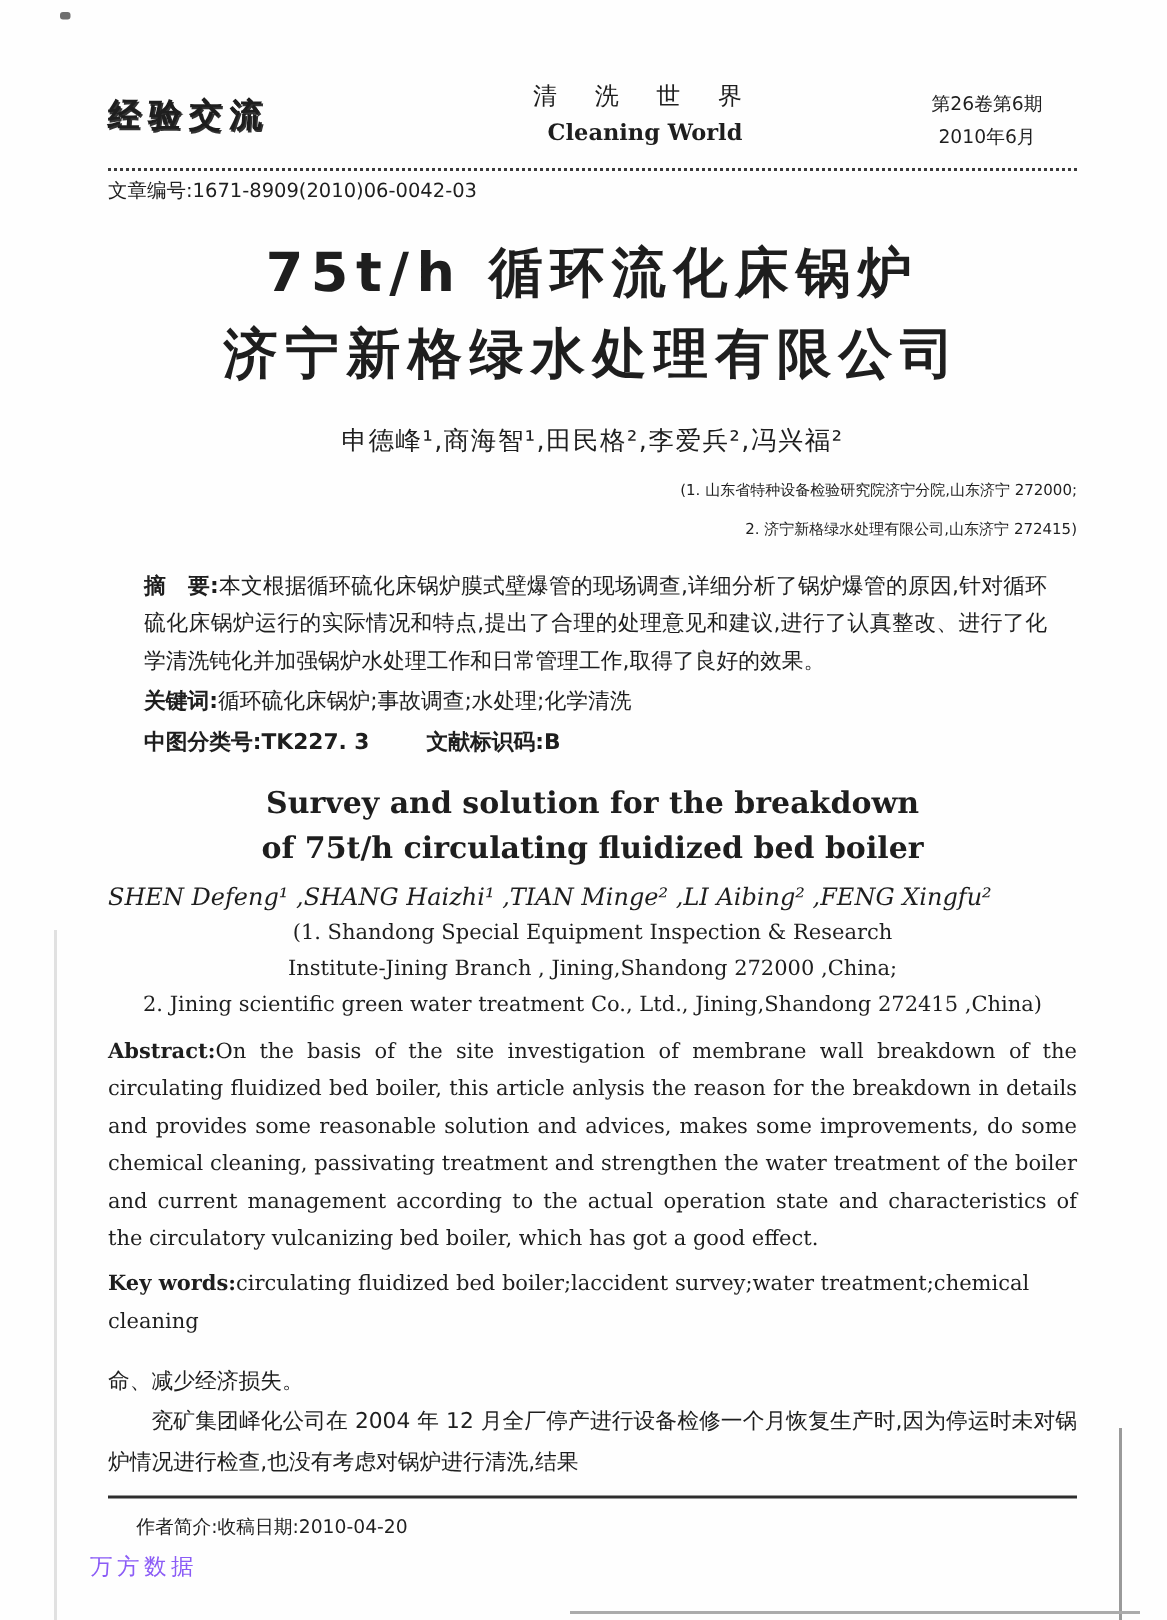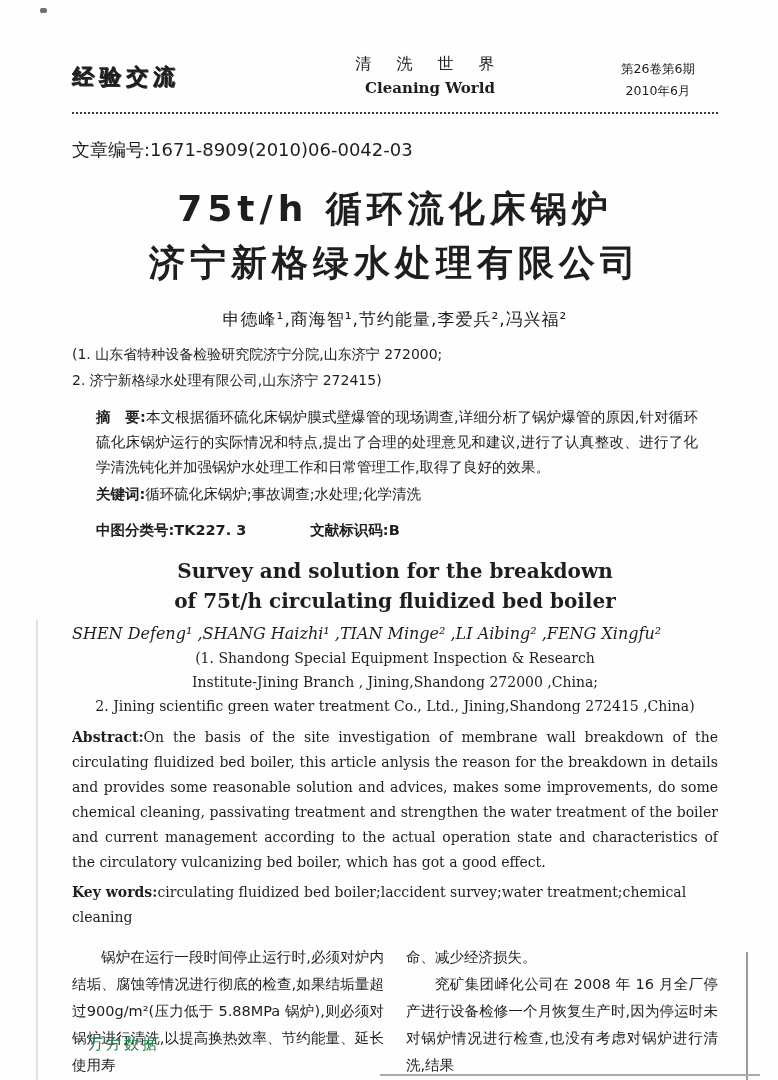--- a/index.html
+++ b/index.html
@@ -17,54 +17,54 @@
   .logo-text { font-size:22px; font-weight:bold; letter-spacing:5px;
     font-family:"DejaVu Serif","Liberation Serif",serif;
     text-shadow:1px 1px 0 #333; transform:skewX(-4deg); display:inline-block; }
   .journal-center { flex:1; text-align:center; }
   .journal-cn { font-size:16px; letter-spacing:10px; }
   .journal-en { font-size:15px; font-weight:bold; margin-top:4px;
     font-family:"DejaVu Serif","Liberation Serif",serif; }
   .issue-box { width:120px; text-align:center; font-size:12.5px; line-height:22px; padding-top:4px; }
   .header-rule { border-bottom:2px dotted #3c3c3c; margin-top:10px; }
 
-  .article-number { font-size:18px; margin-top:24px; }
+  .article-number { font-size:13px; margin-top:4px; }
 
   
   .title-cn { text-align:center; margin-top:20px; font-weight:bold;
     font-size:36px; line-height:54px; letter-spacing:5px; }
   .authors-cn { text-align:center; margin-top:18px; font-size:17px; letter-spacing:1px; }
-  .affil-cn { text-align:left; margin-top:10px; font-size:14px; line-height:26px; }
+  .affil-cn { text-align:right; margin-top:10px; font-size:10px; line-height:26px; }
 
   
   .abstract-cn { margin:12px 20px 0 24px; font-size:14.5px; line-height:25px; text-align:justify; }
   .inline-label { font-weight:bold; }
-  .keywords-cn { margin:2px 20px 14px 24px; font-size:14.5px; line-height:25px; }
-  .clc-line { margin:4px 20px 0 24px; font-size:14.5px; font-weight:bold; display:flex; gap:64px; }
+  .keywords-cn { margin:2px 20px 4px 24px; font-size:14.5px; line-height:25px; }
+  .clc-line { margin:4px 20px 0 24px; font-size:14.5px; font-weight:bold; display:flex; gap:38px; }
 
   
   .en { font-family:"DejaVu Serif","Liberation Serif",serif; }
   .title-en { text-align:center; margin-top:16px; font-size:20px; font-weight:bold; line-height:30px; }
   .authors-en { text-align:left; margin-top:8px; font-size:16px; font-style:italic; }
   .affil-en { text-align:center; margin-top:3px; font-size:14px; line-height:24px; }
   .abstract-en { margin-top:7px; font-size:14px; line-height:25px; text-align:justify; }
   .keywords-en { margin-top:5px; font-size:14px; line-height:25px; }
 
   
   .body-cols { display:flex; gap:22px; margin-top:14px; }
   .col { flex:1; font-size:14.5px; line-height:27px; text-align:justify; }
   .indent { text-indent:2em; }
 
   
   .footnote-rule { border-top:2px solid #2e2e2e; margin-top:8px; }
   .footnotes { margin-top:7px; font-size:12.5px; line-height:23px; }
   .fn { text-indent:1.5em; text-align:justify; }
 
-  .watermark { position:absolute; left:88px; bottom:26px; font-size:15px;
-    color:#15803d; letter-spacing:3px; }
+  .watermark { position:absolute; left:60px; bottom:26px; font-size:15px;
+    color:#8b5cf6; letter-spacing:3px; }
 
   
   .artifact { position:absolute; background:#c9c9c9; }
   .artifact-left { left:36px; top:620px; width:2px; height:460px; opacity:.55; }
   .artifact-right { left:746px; top:952px; width:2px; height:128px; background:#9a9a9a; }
   .artifact-bottom { left:380px; top:1074px; width:380px; height:2px; background:#ababab; }
   .artifact-speck { left:40px; top:8px; width:7px; height:5px; background:#6f6f6f; border-radius:2px; }
 </style>
 </head>
 <body>
@@ -87,21 +87,21 @@
     </div>
     <div class="header-rule"></div>
 
     <div class="article-number">文章编号:1671-8909(2010)06-0042-03</div>
 
     <div class="title-cn">
       <div>75t/h 循环流化床锅炉</div>
       <div>济宁新格绿水处理有限公司</div>
     </div>
 
-    <div class="authors-cn">申德峰¹,商海智¹,节约能量,李爱兵²,冯兴福²</div>
+    <div class="authors-cn">申德峰¹,商海智¹,田民格²,李爱兵²,冯兴福²</div>
 
     <div class="affil-cn">
       <div>(1. 山东省特种设备检验研究院济宁分院,山东济宁 272000;</div>
       <div>2. 济宁新格绿水处理有限公司,山东济宁 272415)</div>
     </div>
 
     <div class="abstract-cn"><span class="inline-label">摘　要:</span><span>本文根据循环硫化床锅炉膜式壁爆管的现场调查,详细分析了锅炉爆管的原因,针对循环硫化床锅炉运行的实际情况和特点,提出了合理的处理意见和建议,进行了认真整改、进行了化学清洗钝化并加强锅炉水处理工作和日常管理工作,取得了良好的效果。</span></div>
 
     <div class="keywords-cn"><span class="inline-label">关键词:</span><span>循环硫化床锅炉;事故调查;水处理;化学清洗</span></div>
 
@@ -122,25 +122,22 @@
       <div>Institute-Jining Branch , Jining,Shandong 272000 ,China;</div>
       <div>2. Jining scientific green water treatment Co., Ltd., Jining,Shandong 272415 ,China)</div>
     </div>
 
     <div class="abstract-en en"><span class="inline-label">Abstract:</span><span>On the basis of the site investigation of membrane wall breakdown of the circulating fluidized bed boiler, this article anlysis the reason for the breakdown in details and provides some reasonable solution and advices, makes some improvements, do some chemical cleaning, passivating treatment and strengthen the water treatment of the boiler and current management according to the actual operation state and characteristics of the circulatory vulcanizing bed boiler, which has got a good effect.</span></div>
 
     <div class="keywords-en en"><span class="inline-label">Key words:</span><span>circulating fluidized bed boiler;laccident survey;water treatment;chemical cleaning</span></div>
 
     <div class="body-cols">
       <div class="col">
-        <p class="indent">锅炉在运行一段时间停止运行时,必须对炉内结垢、腐蚀等情况进行彻底的检查,如果结垢量超过900g/m²(压力低于 5.88MPa 锅炉),则必须对锅炉进行清洗,以提高换热效率、节约能量、延长使用寿</p>
-      </div>
-      <div class="col">
         <p>命、减少经济损失。</p>
-        <p class="indent">兖矿集团峄化公司在 2008 年 16 月全厂停产进行设备检修一个月恢复生产时,因为停运时未对锅炉情况进行检查,也没有考虑对锅炉进行清洗,结果</p>
+        <p class="indent">兖矿集团峄化公司在 2004 年 12 月全厂停产进行设备检修一个月恢复生产时,因为停运时未对锅炉情况进行检查,也没有考虑对锅炉进行清洗,结果</p>
       </div>
     </div>
 
     <div class="footnote-rule"></div>
     <div class="footnotes">
       <div class="fn">作者简介:收稿日期:2010-04-20</div>
 
     </div>
   </div>
 

